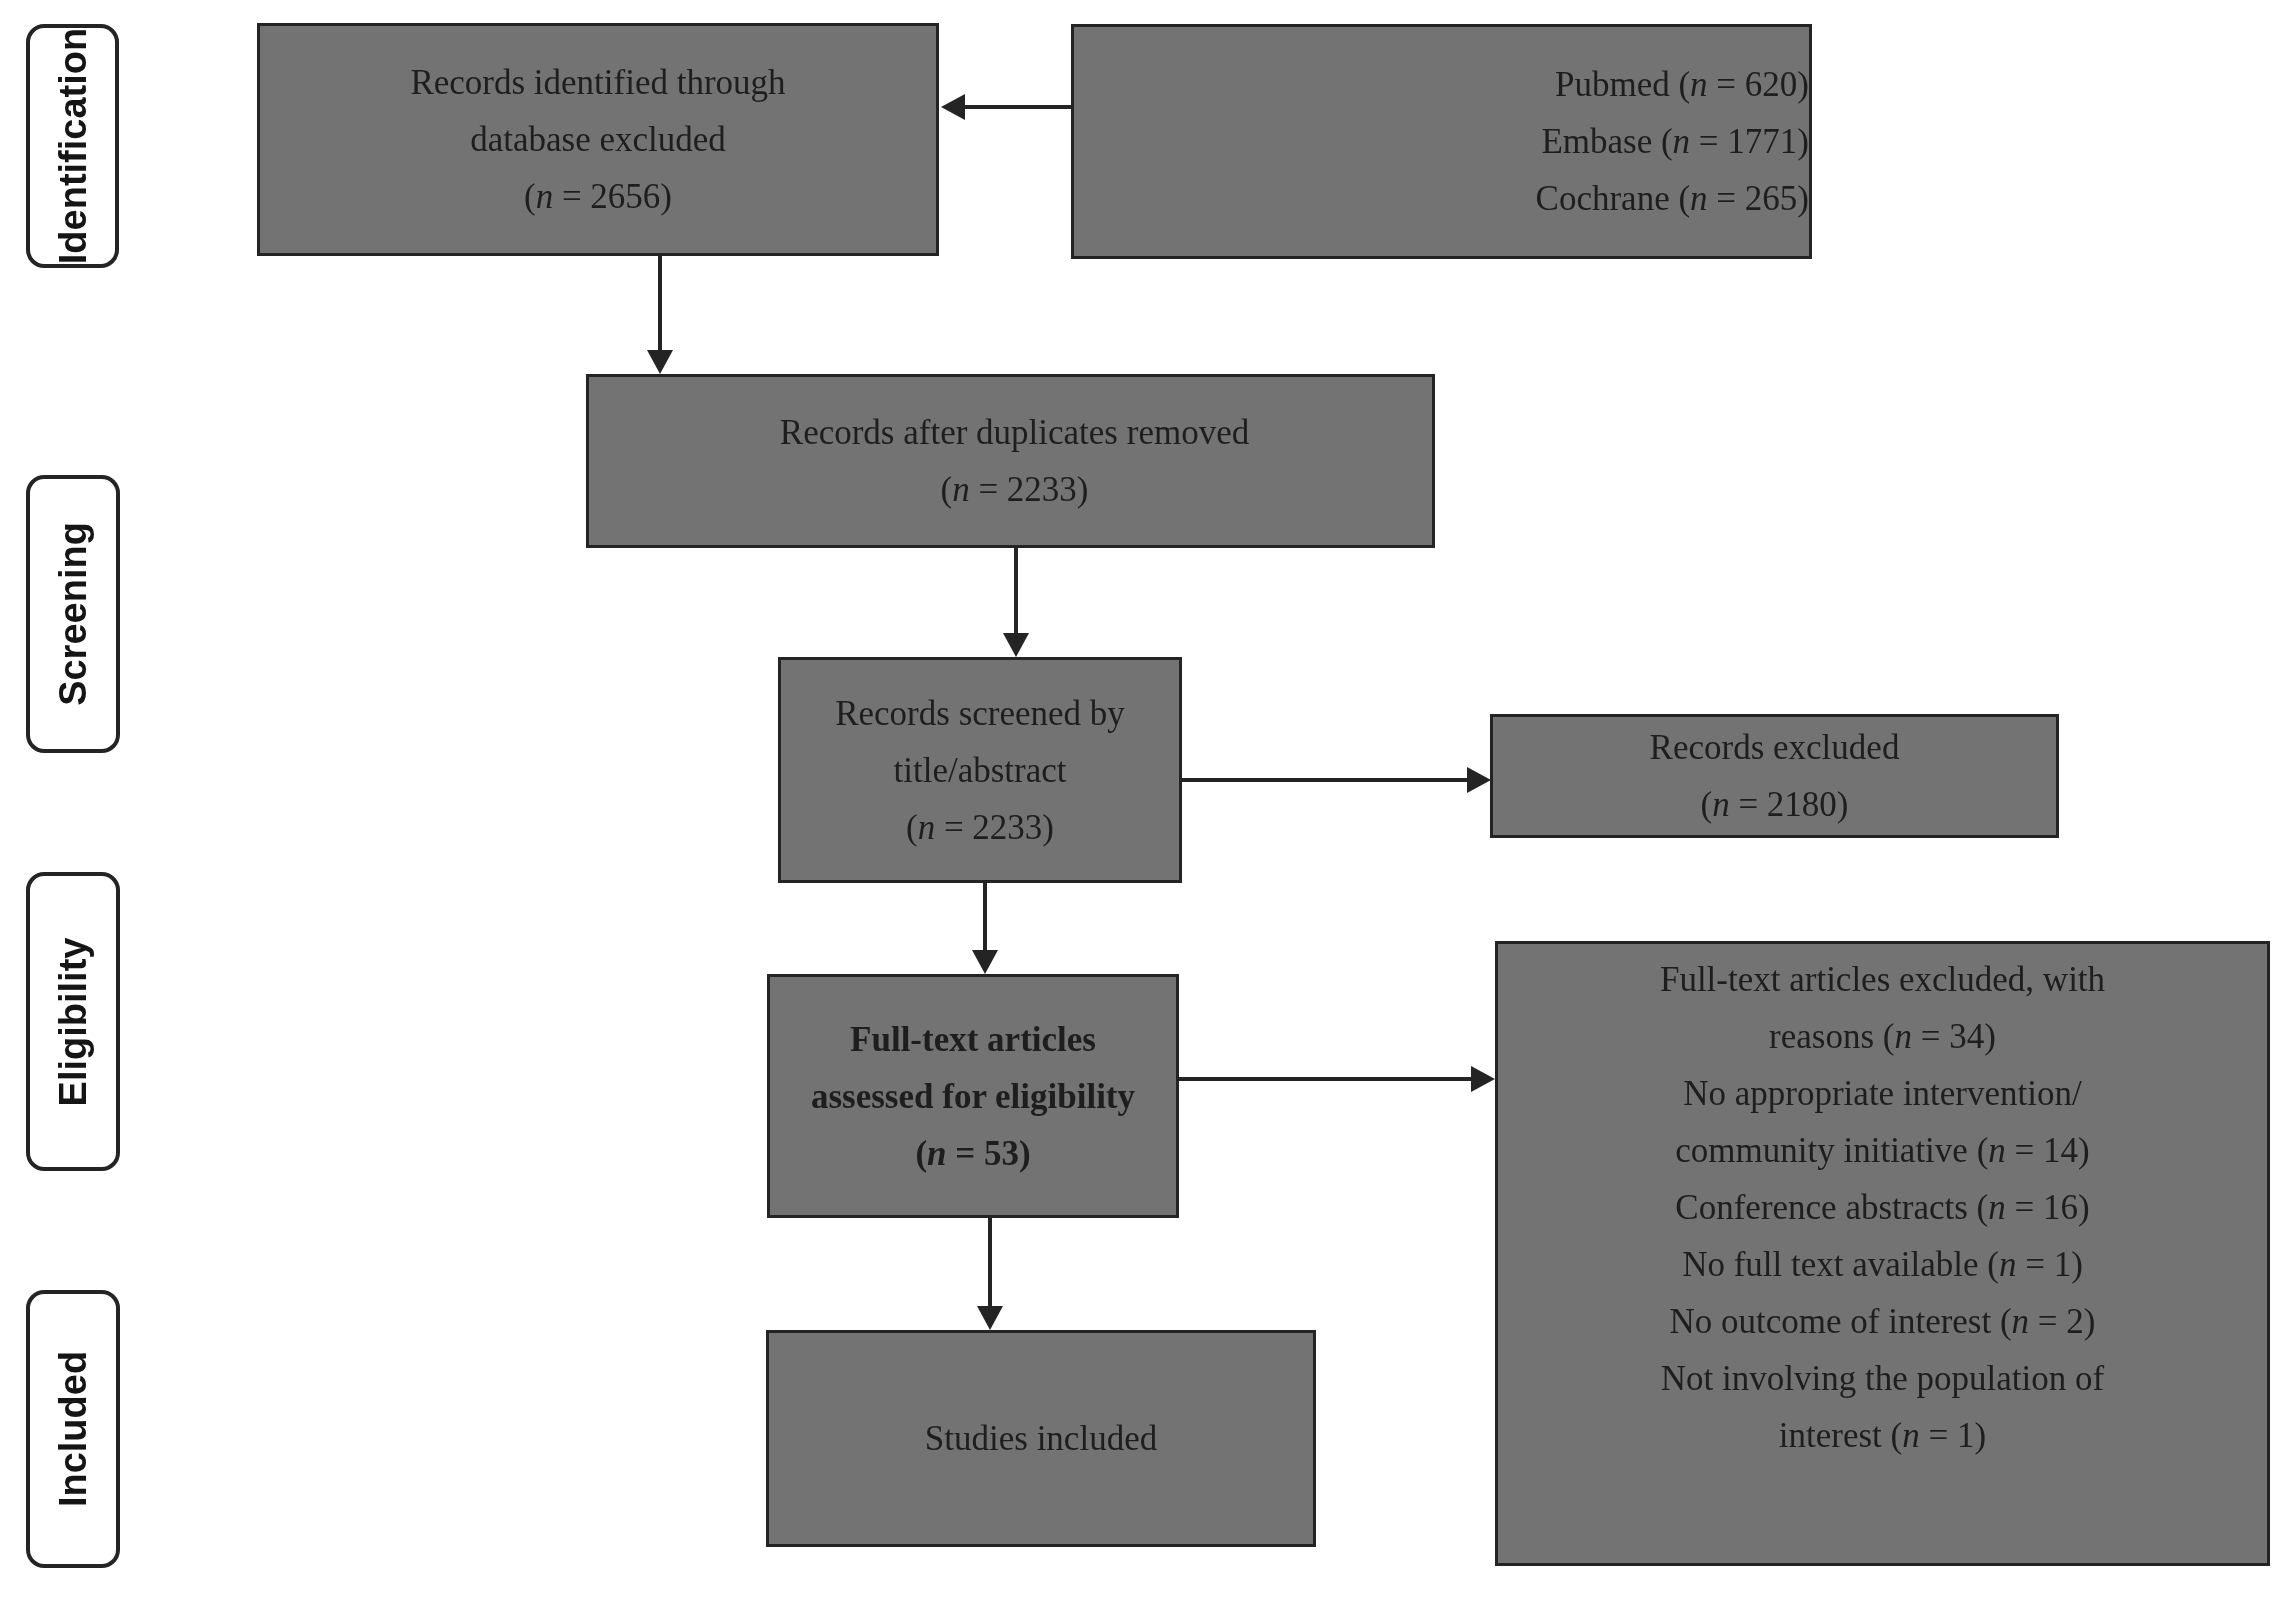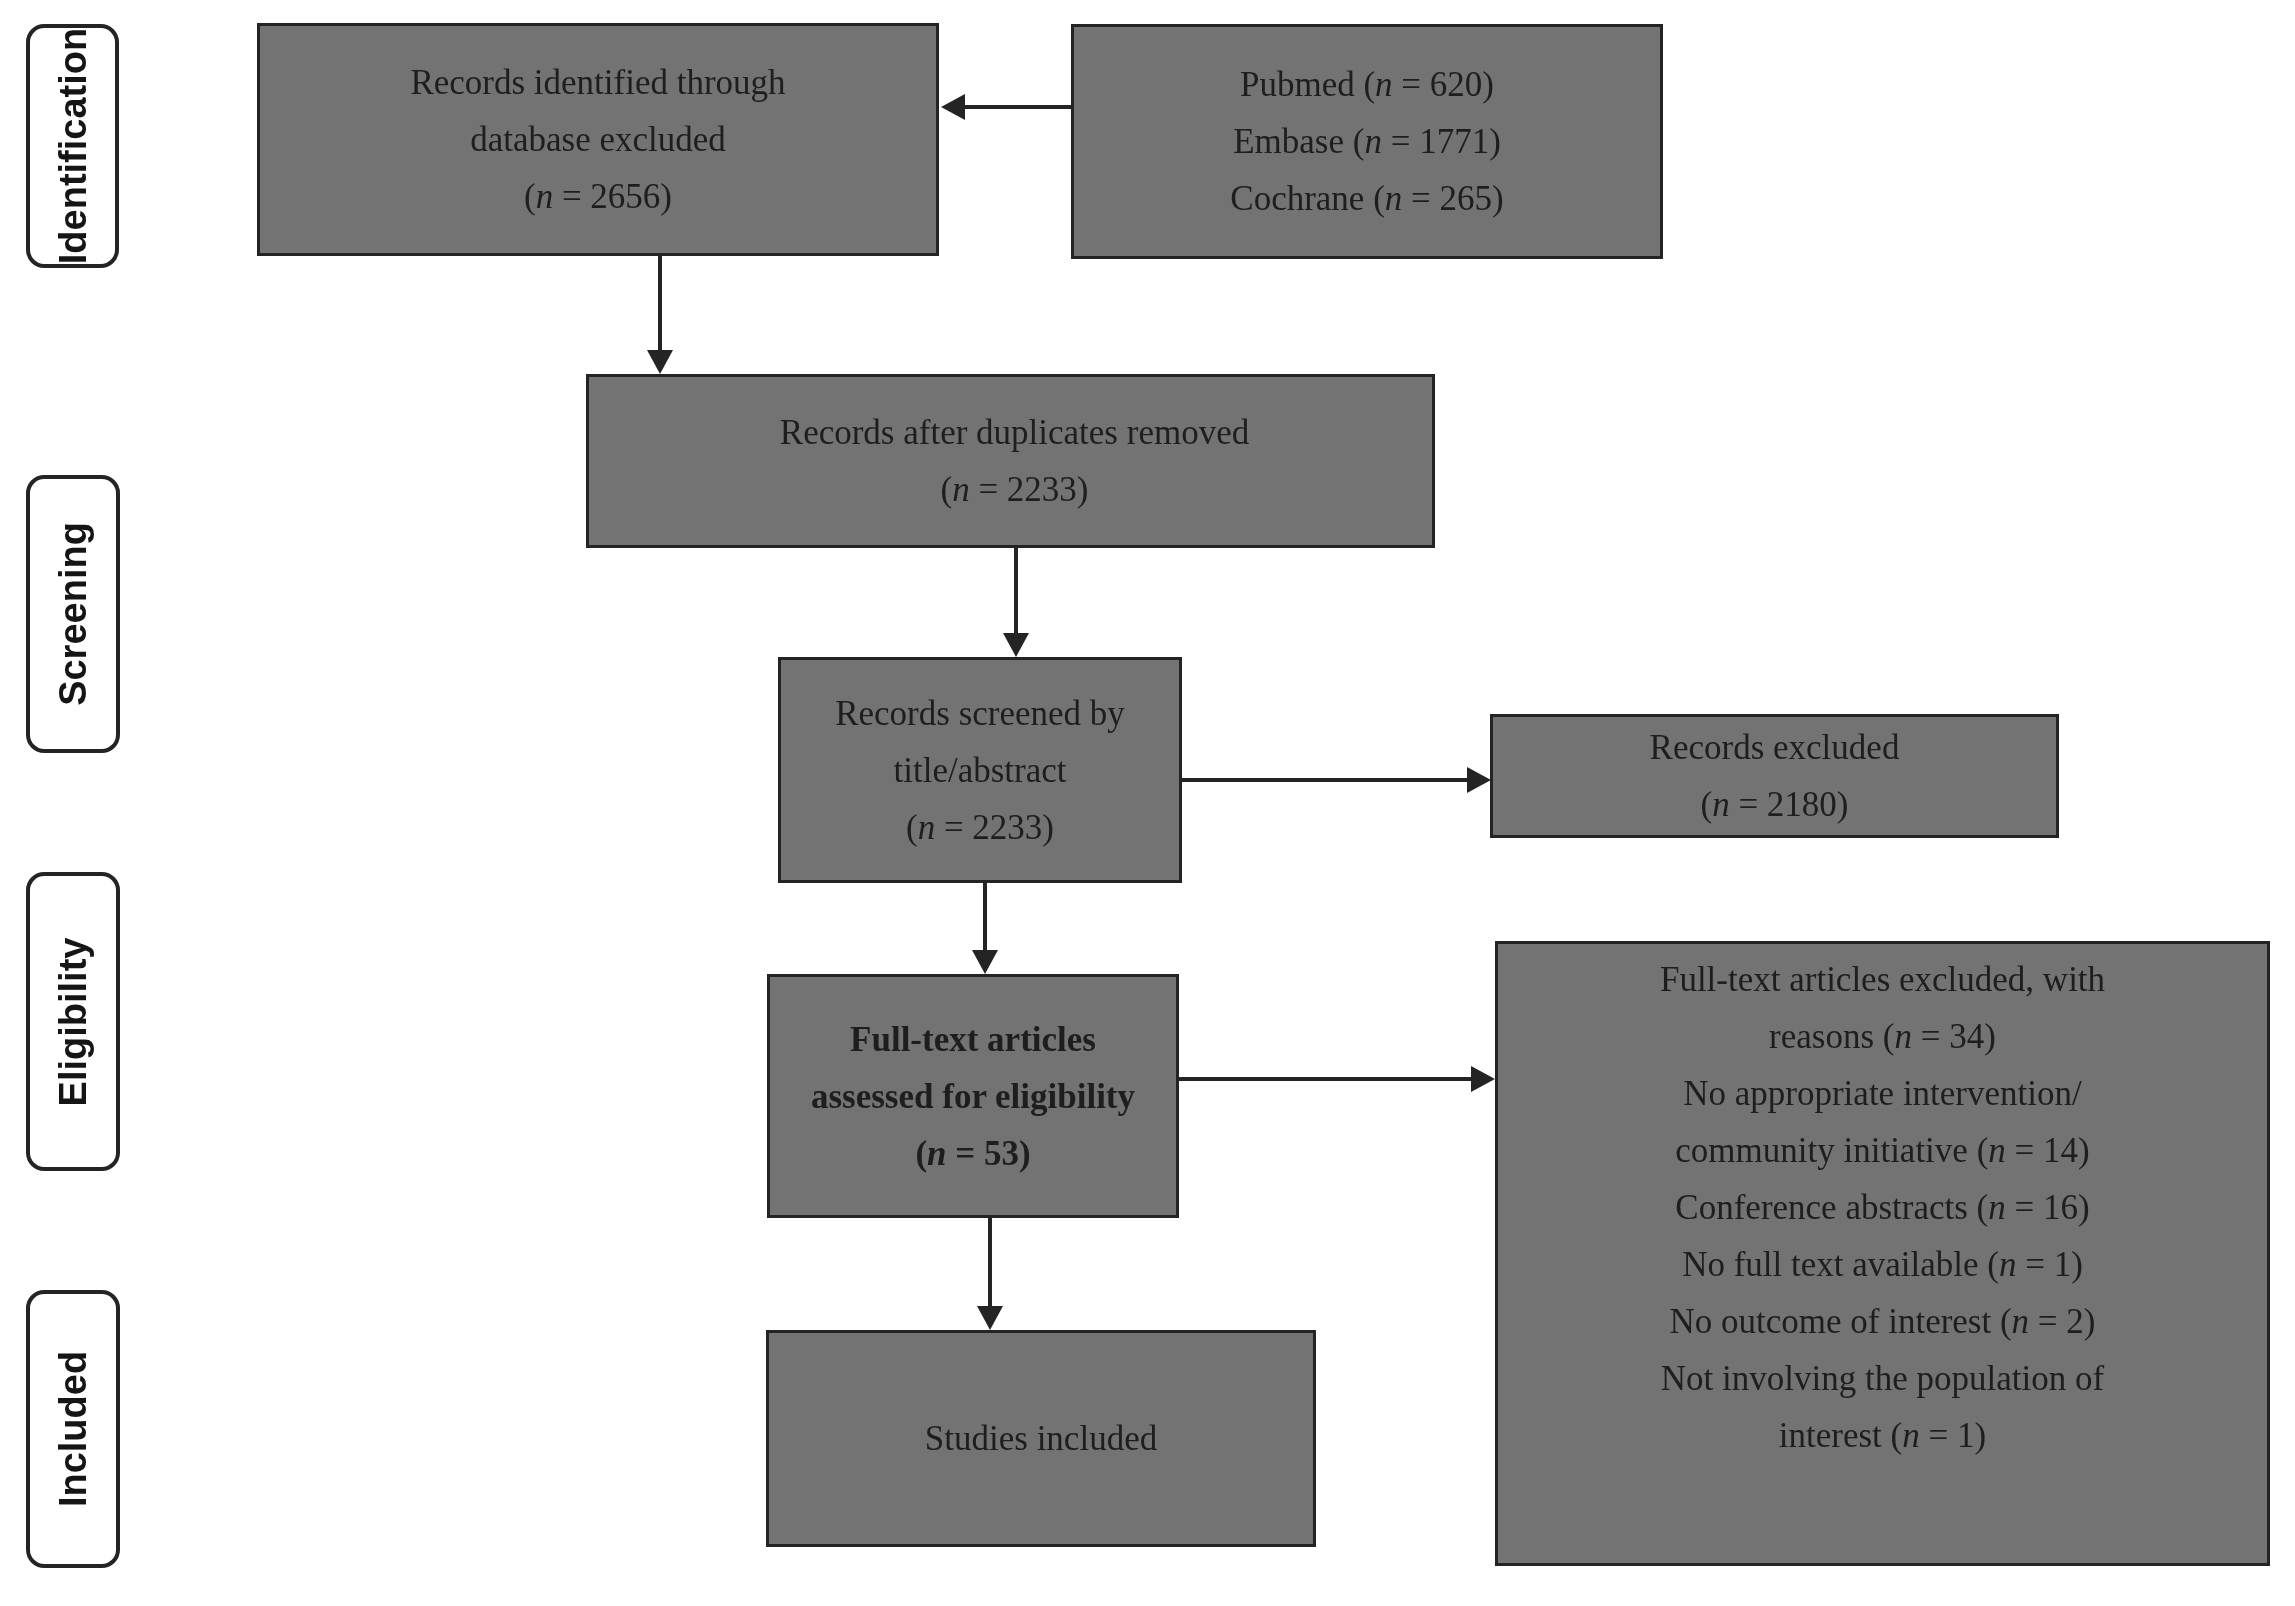--- a/index.html
+++ b/index.html
@@ -50,21 +50,21 @@
   <div class="stage" style="left:26px;top:1290px;width:94px;height:278px;">
     <span class="stage-label">Included</span>
   </div>
 
   <div class="fbox" style="left:257px;top:23px;width:682px;height:233px;">
       <div class="tline">Records identified through</div>
       <div class="tline">database excluded</div>
       <div class="tline">(<i>n</i> = 2656)</div>
     </div>
 
-  <div class="fbox" style="left:1071px;top:24.4px;width:592px;height:235px;">
+  <div class="fbox" style="left:1071px;top:24.4px;width:741px;height:235px;text-align:right;">
       <div class="tline">Pubmed (<i>n</i> = 620)</div>
       <div class="tline">Embase (<i>n</i> = 1771)</div>
       <div class="tline">Cochrane (<i>n</i> = 265)</div>
     </div>
 
   <div class="fbox" style="left:586px;top:374px;width:849px;height:174px;padding-left:8px;">
       <div class="tline">Records after duplicates removed</div>
       <div class="tline">(<i>n</i> = 2233)</div>
     </div>
 

